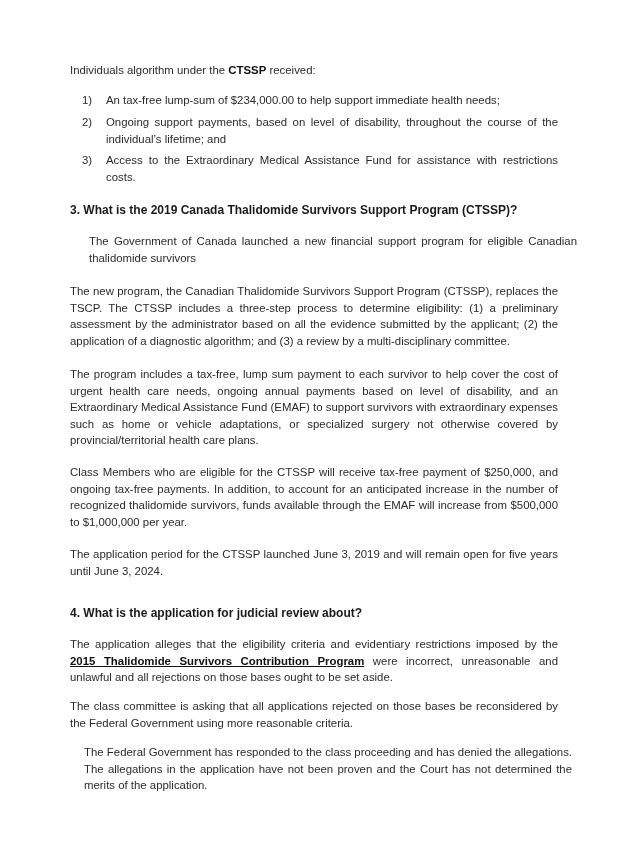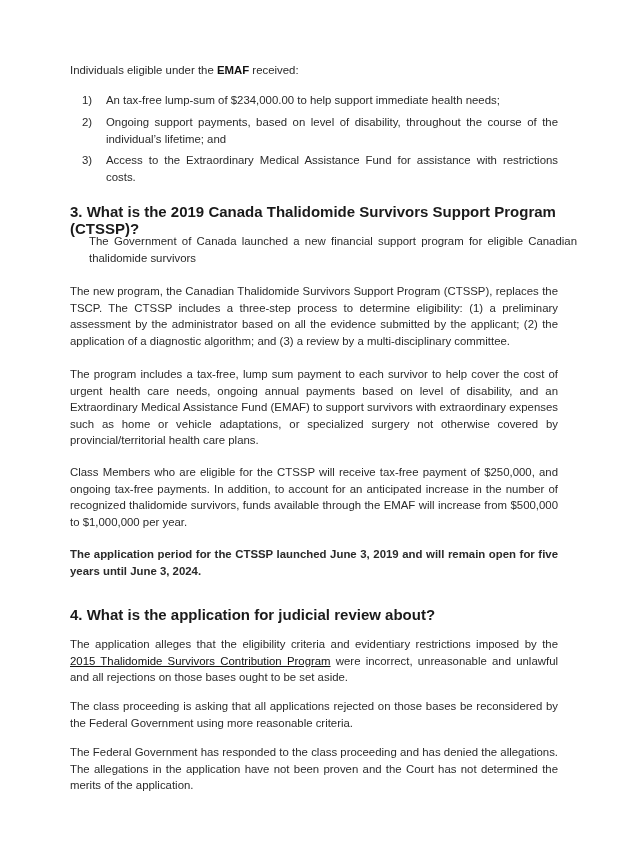--- a/index.html
+++ b/index.html
@@ -2,34 +2,34 @@
 <html><head>
   <meta charset="utf-8">
   <style>
     html, body { margin: 0; padding: 0; }
     body {
       width: 618px; height: 859px; background: #ffffff; position: relative; overflow: hidden;
       font-family: "Liberation Sans", sans-serif; color: #2a2a2a; font-size: 11.4px;
     }
     .page { position: absolute; left: 70px; top: 0; width: 488px; }
     .p { position: absolute; left: 0; width: 488px; line-height: 16.5px; text-align: justify; margin: 0; }
-    .h { position: absolute; left: 0; width: 488px; font-weight: bold; color: #1a1a1a; font-size: 15px; margin: 0; }
+    .h { position: absolute; left: 0; width: 488px; font-weight: bold; color: #1a1a1a; font-size: 12px; margin: 0; }
     .list-item { position: absolute; left: 12px; width: 476px; line-height: 17px; }
     .list-item .num { position: absolute; left: 0; top: 0; }
     .list-item .txt { display: block; margin-left: 24px; text-align: justify; }
     b { color: #111; }
-    .link { font-weight: normal; text-decoration: underline; color: #111; }
+    .link { font-weight: bold; text-decoration: underline; color: #111; }
   </style>
 </head>
 <body>
 
 <div class="page">
 
   <p class="p" style="top:62px;">
-    <span>Individuals eligible under the </span><b>EMAF</b><span> received:</span>
+    <span>Individuals algorithm under the </span><b>CTSSP</b><span> received:</span>
   </p>
 
   <div class="list-item" style="top:92px;">
     <span class="num">1)</span>
     <span class="txt">An tax-free lump-sum of $234,000.00 to help support immediate health needs;</span>
   </div>
   <div class="list-item" style="top:114px;">
     <span class="num">2)</span>
     <span class="txt">Ongoing support payments, based on level of disability, throughout the course of the individual’s lifetime; and</span>
   </div>
@@ -37,23 +37,23 @@
     <span class="num">3)</span>
     <span class="txt">Access to the Extraordinary Medical Assistance Fund for assistance with restrictions costs.</span>
   </div>
 
   <h2 class="h" style="top:203px;">3. What is the 2019 Canada Thalidomide Survivors Support Program (CTSSP)?</h2>
 
   <p class="p" style="top:233px;margin-left:19px;">The Government of Canada launched a new financial support program for eligible Canadian thalidomide survivors</p>
   <p class="p" style="top:283px;">The new program, the Canadian Thalidomide Survivors Support Program (CTSSP), replaces the TSCP.  The CTSSP includes a three-step process to determine eligibility:  (1) a preliminary assessment by the administrator based on all the evidence submitted by the applicant; (2) the application of a diagnostic algorithm; and (3) a review by a multi-disciplinary committee.</p>
   <p class="p" style="top:366px;">The program  includes a tax-free, lump sum payment to each survivor to help cover the cost of urgent health care needs, ongoing annual payments based on level of disability, and an Extraordinary Medical Assistance Fund (EMAF) to support survivors with extraordinary expenses such as home or vehicle adaptations, or specialized surgery not otherwise covered by provincial/territorial health care plans.</p>
   <p class="p" style="top:464px;">Class Members who are eligible for the CTSSP will receive tax-free payment of $250,000, and ongoing tax-free payments. In addition, to account for an anticipated increase in the number of recognized thalidomide survivors, funds available through the EMAF will increase from $500,000 to $1,000,000 per year.</p>
-  <p class="p" style="top:546px;font-weight:bold;">The application period for the CTSSP launched June 3, 2019 and will remain open for five years until June 3, 2024.</p>
+  <p class="p" style="top:546px;">The application period for the CTSSP launched June 3, 2019 and will remain open for five years until June 3, 2024.</p>
 
   <h2 class="h" style="top:606px;">4. What is the application for judicial review about?</h2>
 
   <p class="p" style="top:636px;">
     <span>The application alleges that the eligibility criteria and evidentiary restrictions imposed by the </span><span class="link">2015 Thalidomide Survivors Contribution Program</span><span> were incorrect, unreasonable and unlawful and all rejections on those bases ought to be set aside.</span>
   </p>
-  <p class="p" style="top:698px;">The class proceeding is asking that all applications rejected on those bases be reconsidered by the Federal Government using more reasonable criteria.</p>
-  <p class="p" style="top:744px;">The Federal Government has responded to the class proceeding and has denied the allegations. The allegations in the application have not been proven and the Court has not determined the merits of the application.</p>
+  <p class="p" style="top:698px;">The class committee is asking that all applications rejected on those bases be reconsidered by the Federal Government using more reasonable criteria.</p>
+  <p class="p" style="top:744px;margin-left:14px;">The Federal Government has responded to the class proceeding and has denied the allegations. The allegations in the application have not been proven and the Court has not determined the merits of the application.</p>
 
 </div>
 
 </body></html>

